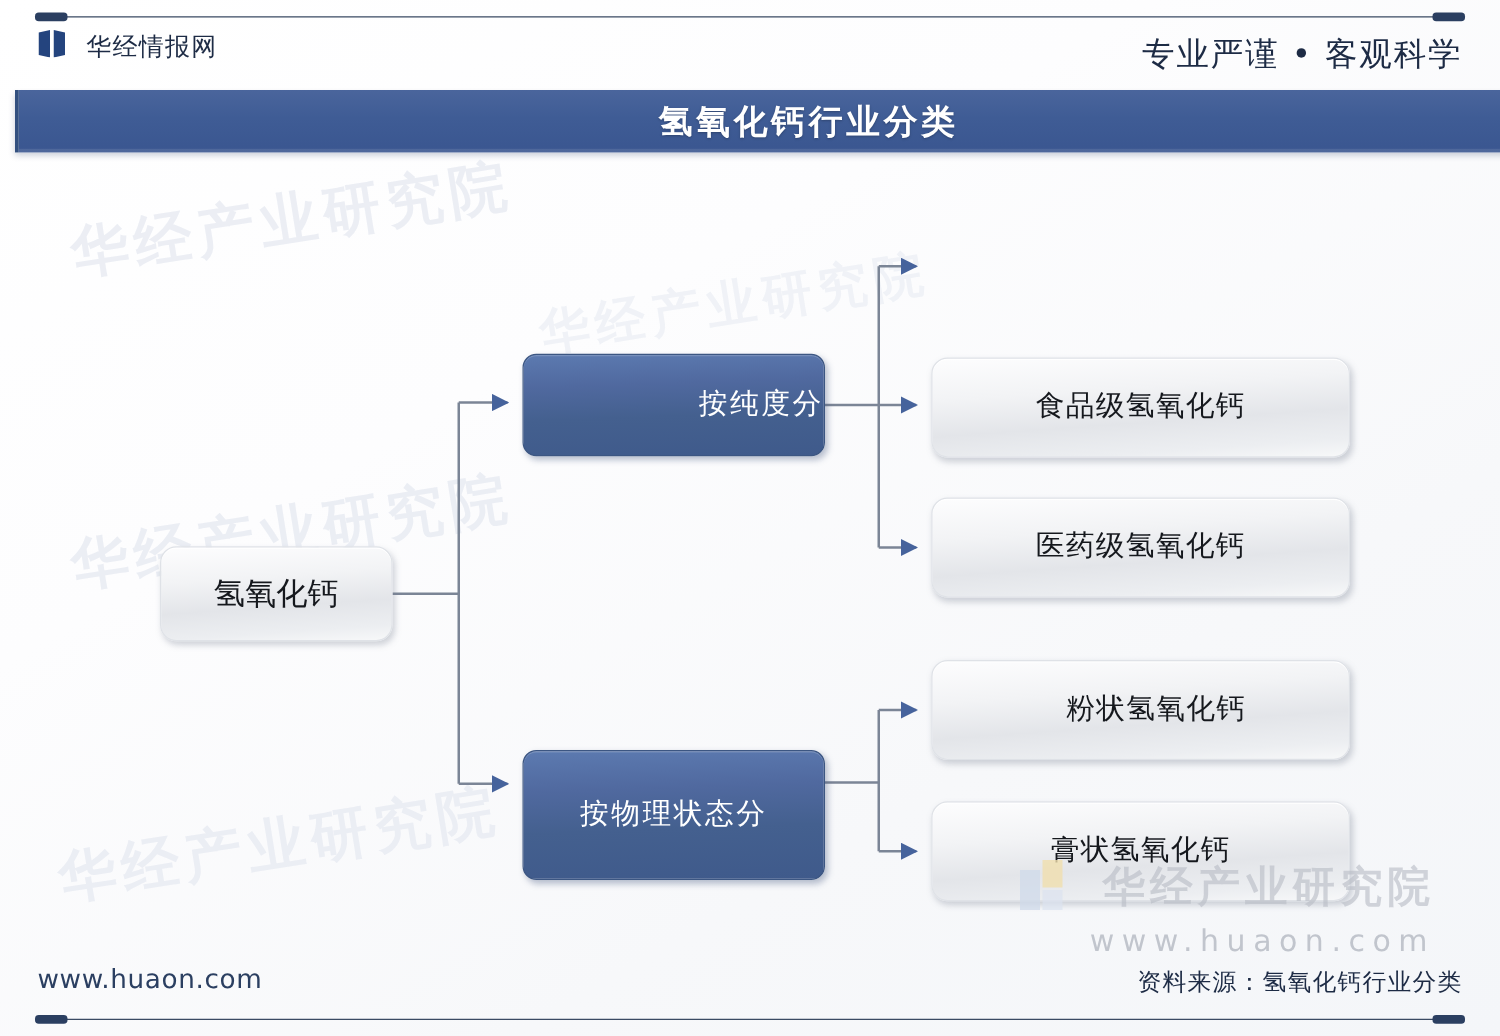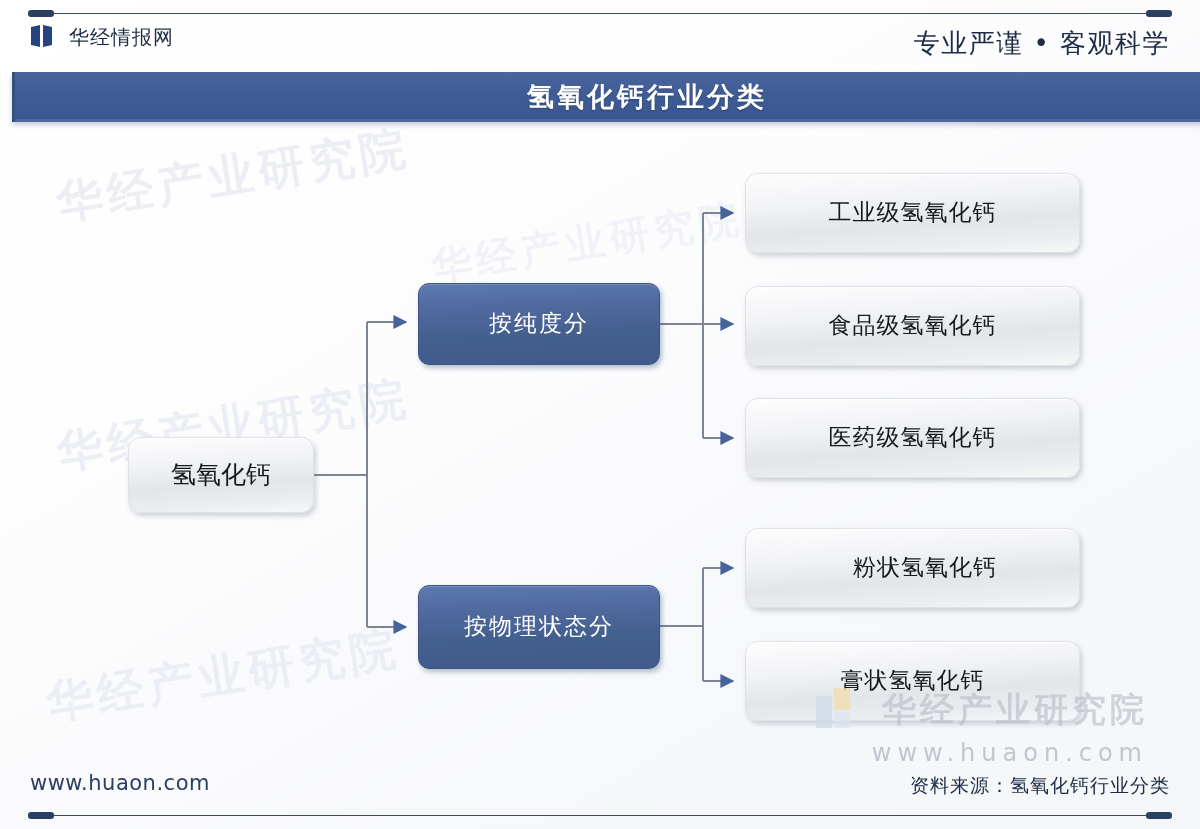--- a/index.html
+++ b/index.html
@@ -97,22 +97,22 @@
     background:linear-gradient(178deg,#5c7ab0 0%,#50699f 30%,#44608f 60%,#3f5a8b 100%);
     box-shadow:2px 3px 5px rgba(70,90,130,.38), inset 0 1px 0 rgba(255,255,255,.18);
     border:1px solid #3c5682;
   }
   .node.blue .label{color:#ffffff;letter-spacing:2px;}
 
   
   #node-root   {left:128px; top:309px; width:186px; height:76px;}
   #node-root   .label{font-size:25px;}
 
-  #node-purity {left:418px; top:155px; width:242px; height:82px;}
-  #node-state  {left:418px; top:457px; width:242px; height:84px;}
+  #node-purity {left:418px; top:155px; width:242px; height:82px;justify-content:flex-end;}
+  #node-state  {left:418px; top:472px; width:242px; height:104px;}
   #node-purity .label,#node-state .label{font-size:23px;}
 
   .leaf{left:745px; width:335px; height:80px;}
   .leaf .label{font-size:23px;letter-spacing:1px;}
   #leaf-industrial {top:45px;}
   #leaf-food       {top:158px;}
   #leaf-pharma     {top:270px;}
   #leaf-powder     {top:400px;padding-left:25px;}
   #leaf-paste      {top:513px;}
 
@@ -212,23 +212,20 @@
       <span class="label">氢氧化钙</span>
     </div>
 
     <div class="node blue" id="node-purity">
       <span class="label">按纯度分</span>
     </div>
     <div class="node blue" id="node-state">
       <span class="label">按物理状态分</span>
     </div>
 
-    <div class="node grey leaf" id="leaf-industrial">
-      <span class="label">工业级氢氧化钙</span>
-    </div>
     <div class="node grey leaf" id="leaf-food">
       <span class="label">食品级氢氧化钙</span>
     </div>
     <div class="node grey leaf" id="leaf-pharma">
       <span class="label">医药级氢氧化钙</span>
     </div>
     <div class="node grey leaf" id="leaf-powder">
       <span class="label">粉状氢氧化钙</span>
     </div>
     <div class="node grey leaf" id="leaf-paste">

